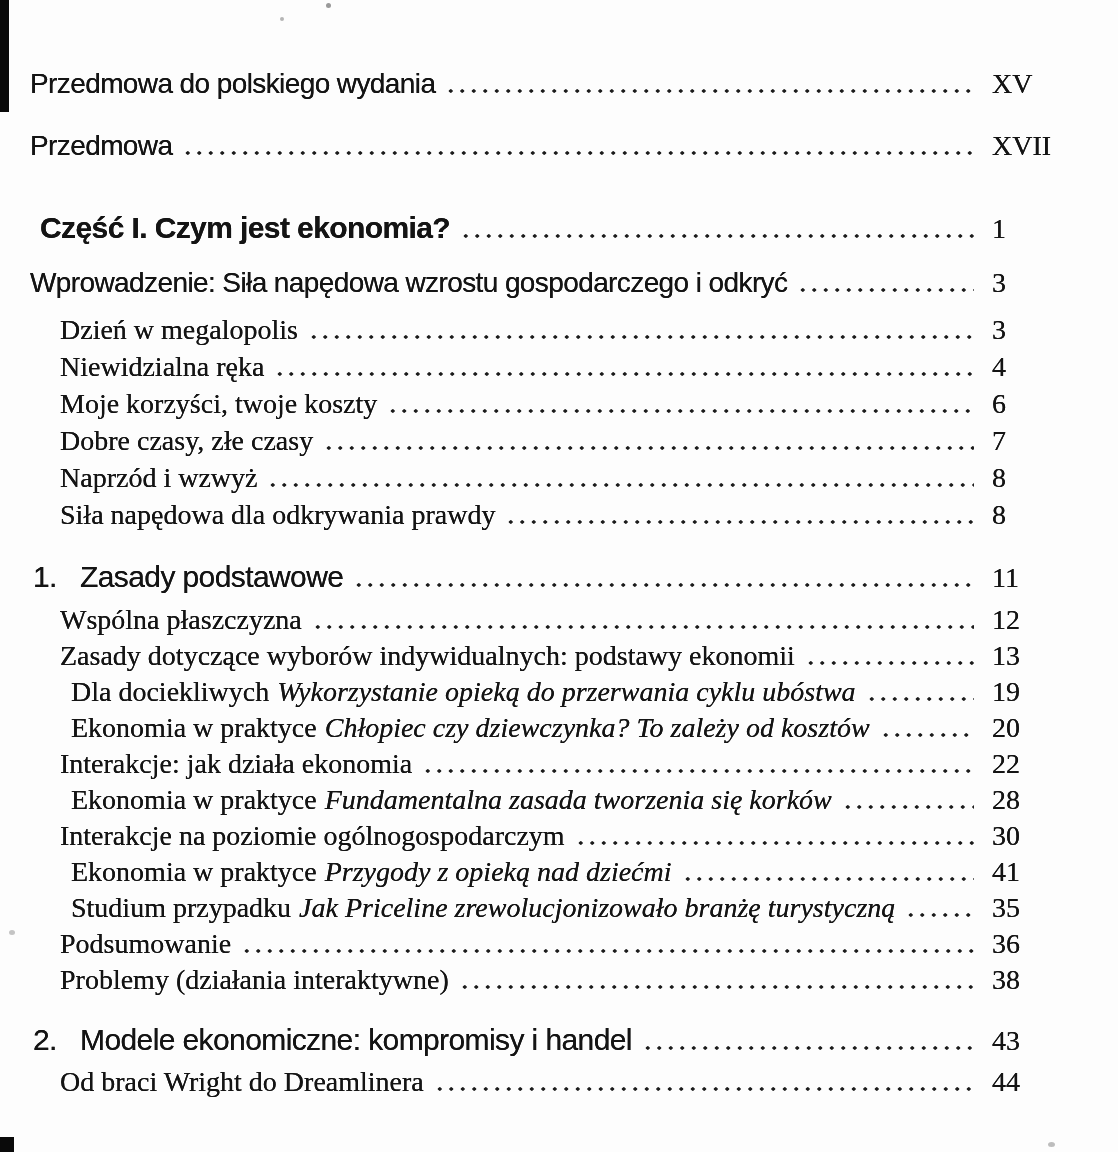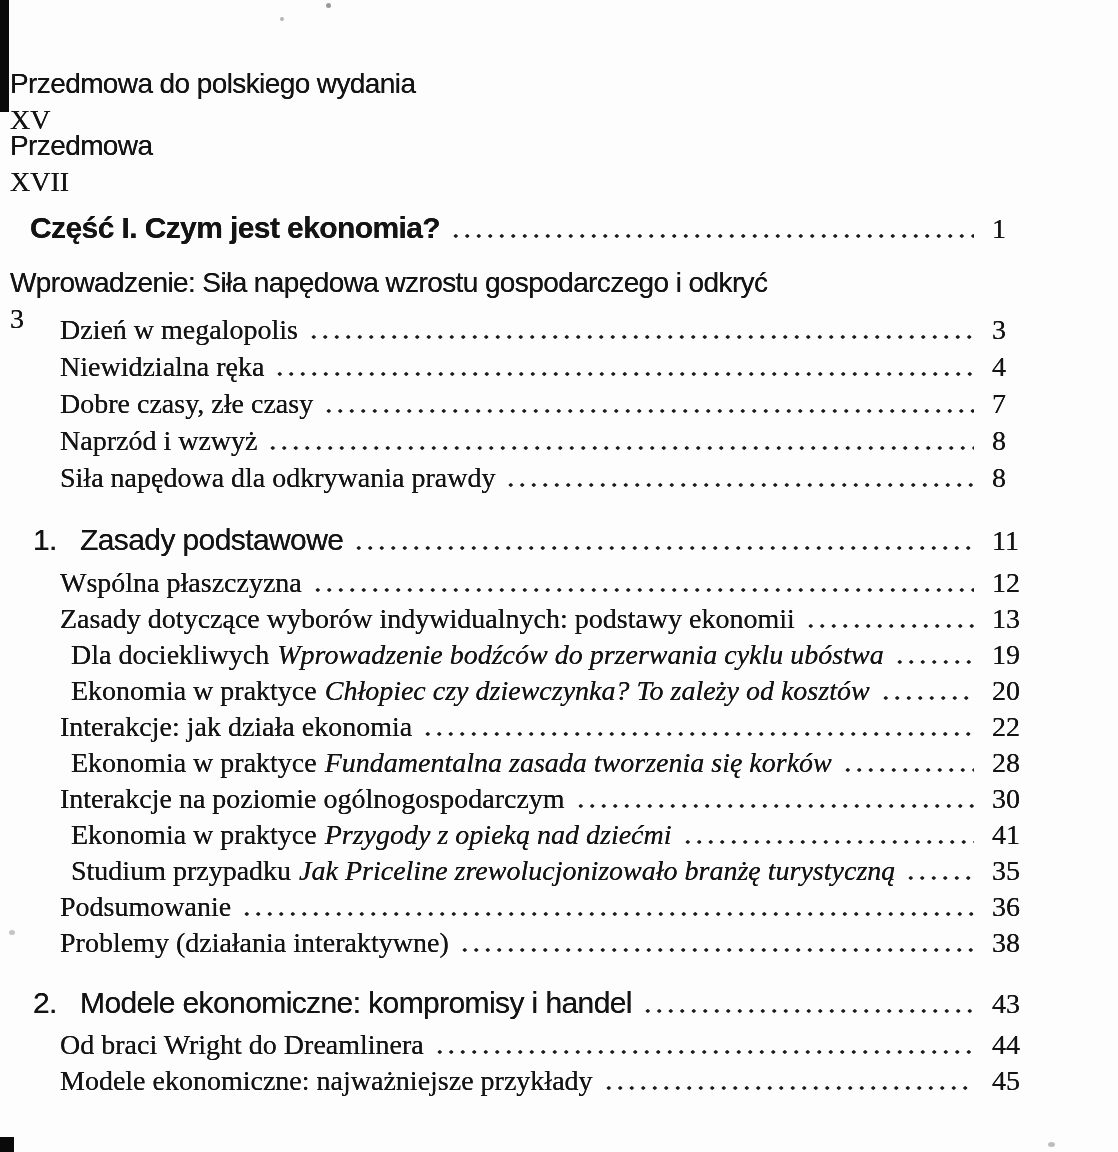--- a/index.html
+++ b/index.html
@@ -35,27 +35,27 @@
     flex:none;
     width:70px;
     text-align:left;
     font-family:"Liberation Serif",serif;
     font-size:28px;
     font-weight:400;
     letter-spacing:0;
   }
   
   .front,.intro{
+    padding-left:30px;
     font-family:"Liberation Sans",sans-serif;
     font-size:28px;
     letter-spacing:-0.6px;
-    flex-direction:column;
   }
   .part{
-    padding-left:30px;
+    padding-left:40px;
     font-family:"Liberation Sans",sans-serif;
     font-weight:700;
     font-size:30px;
     letter-spacing:-0.6px;
   }
   .chapter{
     padding-left:33px;
     font-family:"Liberation Sans",sans-serif;
     font-size:30px;
     letter-spacing:-0.6px;
@@ -119,20 +119,25 @@
     <div class="leader"></div>
     <span class="page-num">3</span>
   </div>
 
   <div class="row l1 g1">
     <span class="label">Niewidzialna ręka</span>
     <div class="leader"></div>
     <span class="page-num">4</span>
   </div>
 
+  <div class="row l1 g1">
+    <span class="label">Moje korzyści, twoje koszty</span>
+    <div class="leader"></div>
+    <span class="page-num">6</span>
+  </div>
 
   <div class="row l1 g1">
     <span class="label">Dobre czasy, złe czasy</span>
     <div class="leader"></div>
     <span class="page-num">7</span>
   </div>
 
   <div class="row l1 g1">
     <span class="label">Naprzód i wzwyż</span>
     <div class="leader"></div>
@@ -159,21 +164,21 @@
   </div>
 
   <div class="row l1">
     <span class="label">Zasady dotyczące wyborów indywidualnych: podstawy ekonomii</span>
     <div class="leader"></div>
     <span class="page-num">13</span>
   </div>
 
   <div class="row l2">
     <span class="label">Dla dociekliwych</span>
-    <span class="label ital">Wprowadzenie bodźców do przerwania cyklu ubóstwa</span>
+    <span class="label ital">Wykorzystanie opieką do przerwania cyklu ubóstwa</span>
     <div class="leader"></div>
     <span class="page-num">19</span>
   </div>
 
   <div class="row l2">
     <span class="label">Ekonomia w praktyce</span>
     <span class="label ital">Chłopiec czy dziewczynka? To zależy od kosztów</span>
     <div class="leader"></div>
     <span class="page-num">20</span>
   </div>
@@ -229,19 +234,14 @@
     <div class="leader"></div>
     <span class="page-num">43</span>
   </div>
 
   <div class="row l1 g6">
     <span class="label">Od braci Wright do Dreamlinera</span>
     <div class="leader"></div>
     <span class="page-num">44</span>
   </div>
 
-  <div class="row l1">
-    <span class="label">Modele ekonomiczne: najważniejsze przykłady</span>
-    <div class="leader"></div>
-    <span class="page-num">45</span>
-  </div>
 
 </div>
 
 </body></html>

